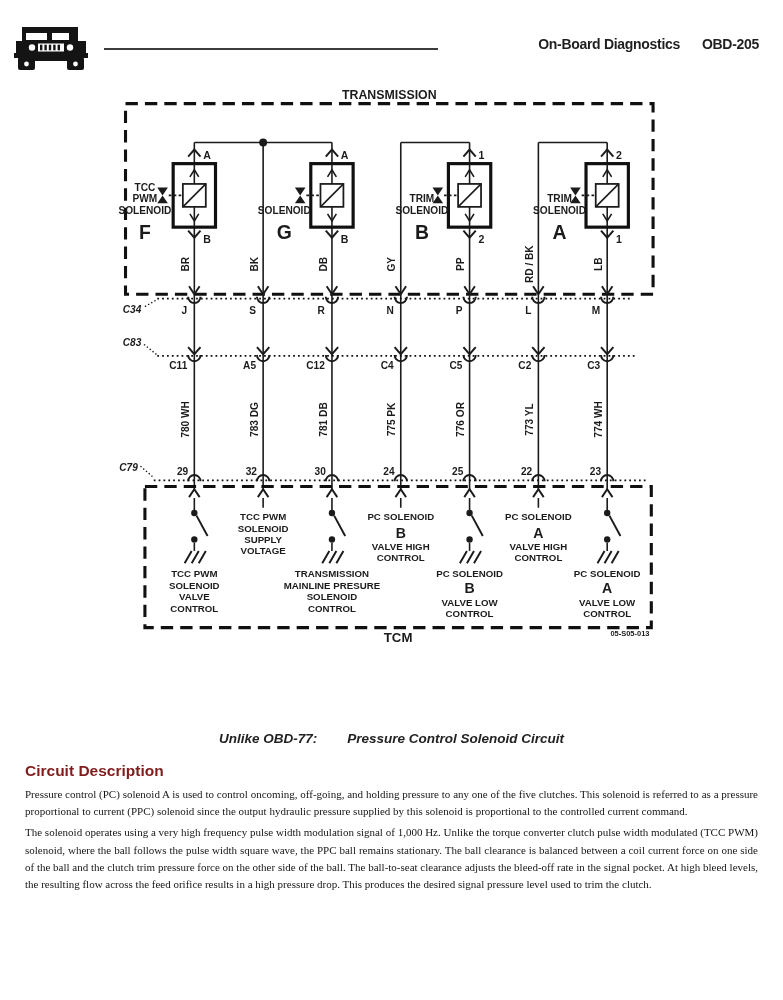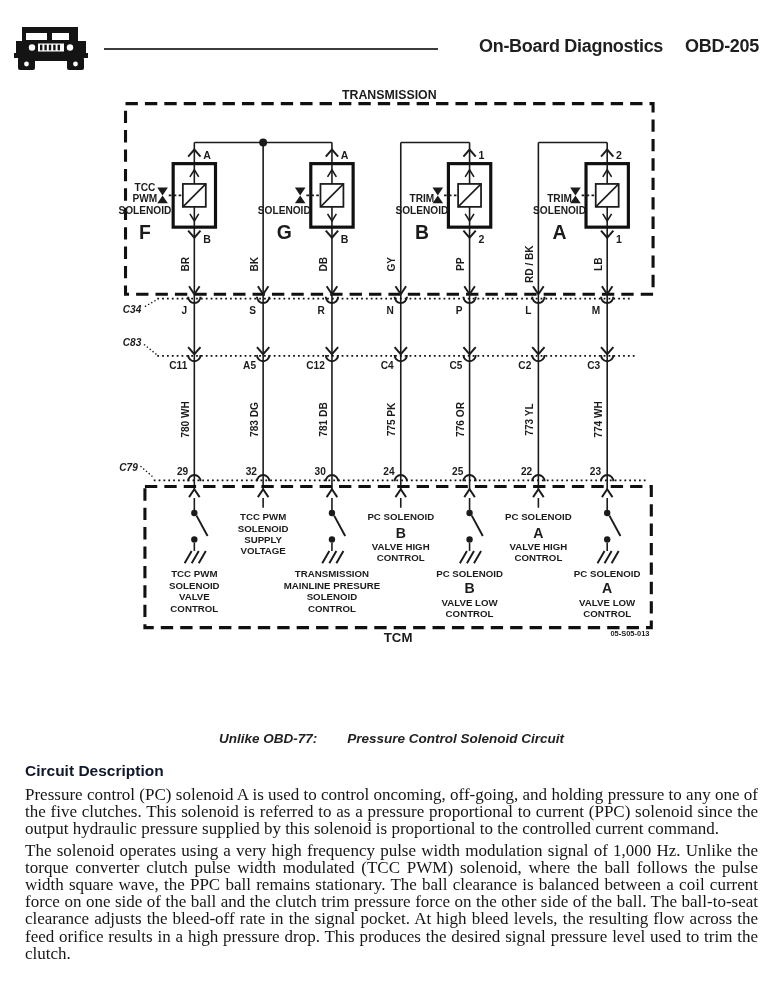--- a/index.html
+++ b/index.html
@@ -1,41 +1,41 @@
 <!DOCTYPE html>
 <html><head>
 <meta charset="utf-8">
 <style>
   html,body{margin:0;padding:0;background:#e8e8e8;}
   .page{position:relative;width:783px;height:1000px;background:#ffffff;overflow:hidden;
         font-family:"Liberation Sans",sans-serif;color:#1b1b1b;}
   
   .hdr-rule{position:absolute;left:104px;top:48px;width:334px;height:2px;background:#3c3c3c;}
   .hdr-title{position:absolute;top:36px;right:24px;display:flex;gap:22px;
-             font-weight:700;font-size:18px;letter-spacing:-0.3px;color:#1f1f1f;}
+             font-weight:700;font-size:14px;letter-spacing:-0.3px;color:#1f1f1f;}
   .logo{position:absolute;left:13px;top:26px;}
   
   .diagram{position:absolute;left:0;top:86px;}
   .t{font-family:"Liberation Sans",sans-serif;font-weight:700;fill:#1b1b1b;}
   .fs85{font-size:8.5px}.fs11{font-size:11px}.fs115{font-size:11.5px}.fs12{font-size:12px}
   .fs14{font-size:14px}.fs15{font-size:15px}.fs16{font-size:16px}.fs22{font-size:22px}
   .it{font-style:italic}
   .w18{stroke:#1b1b1b;stroke-width:1.8;fill:none}
   .w2{stroke:#1b1b1b;stroke-width:2.2;fill:none}
   .ink{fill:#1b1b1b;stroke:none}
   .dashbox{stroke:#101010;stroke-width:3.5;fill:none;stroke-dasharray:14 8}
   .dots{stroke:#101010;stroke-width:2;fill:none;stroke-dasharray:2 3.5}
   .leader{stroke:#101010;stroke-width:1.6;fill:none;stroke-dasharray:1.5 2.6}
   
   .caption{position:absolute;left:0;top:731px;width:783px;text-align:center;
            font-weight:700;font-style:italic;font-size:13.5px;color:#222;}
   .caption .cap-title{margin-left:30px;}
-  .sect-head{position:absolute;left:25px;top:762px;font-weight:700;font-size:15.5px;color:#0f172a;}
+  .sect-head{position:absolute;left:25px;top:762px;font-weight:700;font-size:15.5px;color:#7f1d1d;}
   .bodytext{position:absolute;left:25px;top:786px;width:733px;
-            font-family:"Liberation Serif",serif;font-size:17px;line-height:17.2px;
+            font-family:"Liberation Serif",serif;font-size:11px;line-height:17.2px;
             text-align:justify;color:#161616;}
   .bodytext p{margin:0 0 4px 0;}
 </style>
 </head>
 <body>
 
 <div class="page">
 
   <svg class="logo" width="76" height="46" viewBox="0 0 76 46">
     <g fill="#141414">

